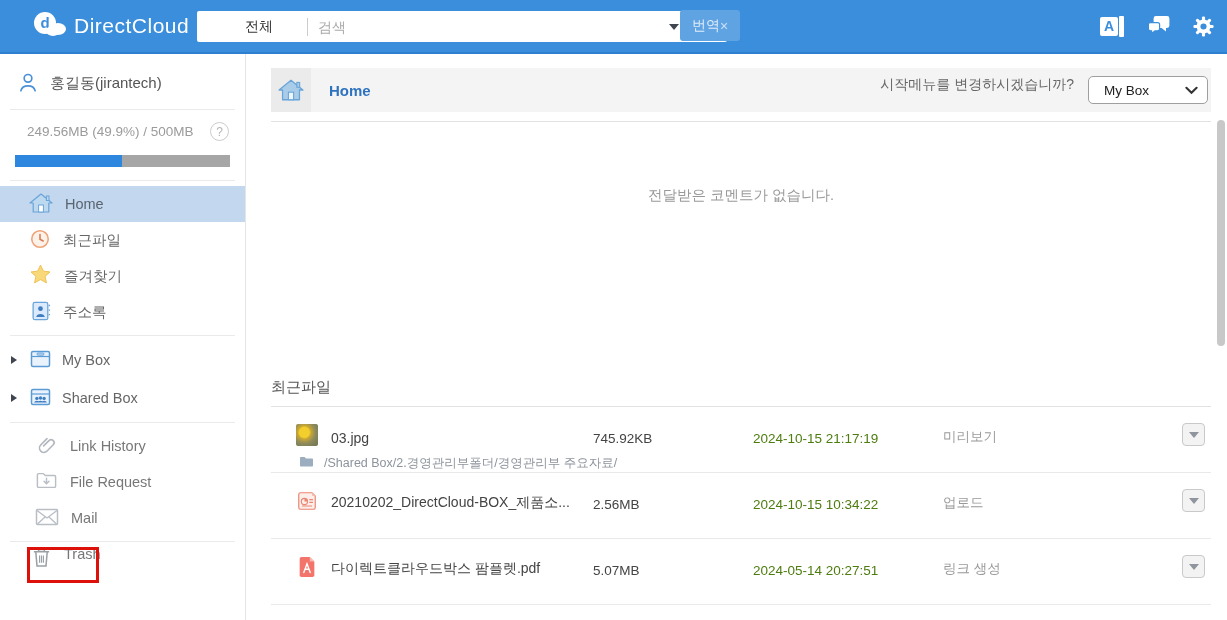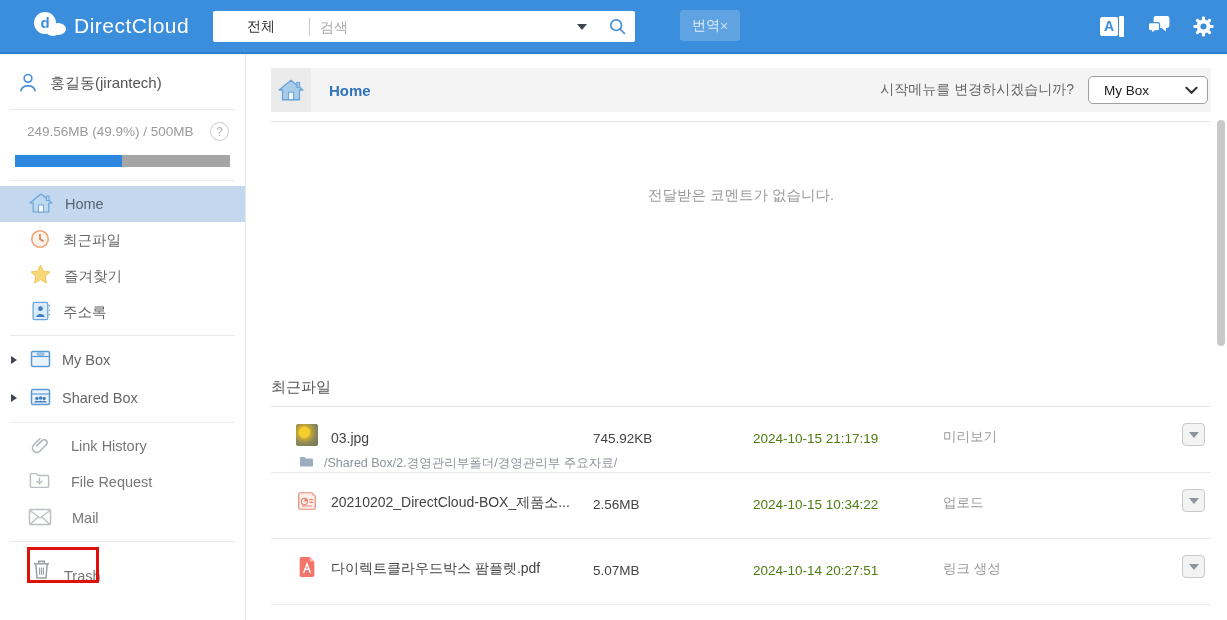--- a/index.html
+++ b/index.html
@@ -4,21 +4,21 @@
 <style>
   * { margin:0; padding:0; box-sizing:border-box; }
   html,body { width:1227px; height:620px; }
   body { font-family:"Liberation Sans","DejaVu Sans",sans-serif; background:#fff; overflow:hidden; }
   .page { position:relative; width:1227px; height:620px; background:#fff; overflow:hidden; }
 
   
   .topbar { position:absolute; left:0; top:0; width:100%; height:54px; background:#3a8edc; border-bottom:2px solid #2f7fd0; }
   .brand { position:absolute; left:32px; top:0; height:52px; display:flex; align-items:center; gap:8px; }
   .brand-text { color:#fff; font-size:21px; letter-spacing:.5px; }
-  .search { position:absolute; left:213px; top:11px; width:422px; height:31px; background:#fff; border-radius:2px; display:flex; align-items:center; }
+  .search { position:absolute; left:197px; top:11px; width:530px; height:31px; background:#fff; border-radius:2px; display:flex; align-items:center;padding-left:14px; }
   .search-scope { width:96px; text-align:center; font-size:14px; color:#333; cursor:pointer; }
   .search-divider { width:1px; height:18px; background:#ccc; }
   .search-input { flex:1; border:0; outline:0; padding:0 10px; font-size:14px; color:#333; background:transparent; font-family:inherit; }
   .search-input::placeholder { color:#aaa; }
   .caret-down { width:0; height:0; border-left:5px solid transparent; border-right:5px solid transparent; border-top:6px solid #3f4650; margin:0 12px 0 4px; }
   .search-btn { width:36px; height:100%; display:flex; align-items:center; justify-content:center; cursor:pointer; }
   .translate-tag { position:absolute; left:680px; top:10px; height:31px; padding:0 12px; background:#5fa3e3; border-radius:3px; display:flex; align-items:center; }
   .translate-tag .t-label { color:#ddecfa; font-size:14px; }
   .translate-tag .t-close { color:#c9e0f6; font-size:14px; cursor:pointer; }
   .topbar-icons { position:absolute; right:12px; top:0; height:52px; display:flex; align-items:center; gap:21px; }
@@ -33,31 +33,31 @@
   .sb-divider { height:1px; background:#eaeaea; margin:0 10px; }
   .storage-row { display:flex; align-items:center; padding:12px 16px 2px 27px; font-size:13.5px; color:#9b9b9b; }
   .help-circle { margin-left:auto; width:19px; height:19px; border:1px solid #ccc; border-radius:50%; color:#b5b5b5; font-size:12px; display:flex; align-items:center; justify-content:center; cursor:pointer; }
   .progress-track { margin:12px 15px 13px 15px; height:12px; background:#a6a6a6; }
   .progress-fill { height:100%; background:#2d87df; }
   .menu { padding:5px 0; }
   .menu-item { height:36px; display:flex; align-items:center; gap:12px; padding-left:29px; font-size:14.5px; color:#666; cursor:pointer; }
   .menu-item.active { background:#c3d7ee; color:#5a6470; }
   .box-item { height:38px; display:flex; align-items:center; gap:9px; padding-left:11px; font-size:14.5px; color:#666; cursor:pointer; }
   .caret-right { width:0; height:0; border-top:4px solid transparent; border-bottom:4px solid transparent; border-left:6px solid #3f4650; margin-right:2px; }
-  .tool-item { height:36px; display:flex; align-items:center; gap:20px; padding-left:28px; font-size:14.5px; color:#777; cursor:pointer; }
+  .tool-item { height:36px; display:flex; align-items:center; gap:12px; padding-left:35px; font-size:14.5px; color:#777; cursor:pointer; }
   .trash-wrap { position:relative; margin-top:4px; }
-  .trash-item { height:38px; display:flex; align-items:flex-end; gap:12px; padding-left:31px; font-size:14.5px; color:#777; cursor:pointer; }
+  .trash-item { height:38px; display:flex; align-items:flex-start; gap:12px; padding-left:31px; font-size:14.5px; color:#777; cursor:pointer; }
   .annotation-box { position:absolute; left:27px; top:1px; width:72px; height:36px; border:3px solid #dd1109; pointer-events:none; }
 
   
   .main { position:absolute; left:247px; top:54px; right:0; bottom:0; background:#fff; overflow:hidden; }
   .main-header { margin:14px 16px 0 24px; height:44px; background:#f4f4f5; display:flex; align-items:center; }
   .home-badge { width:40px; height:44px; background:#ebebec; display:flex; align-items:center; justify-content:center; cursor:pointer; }
   .crumb { margin-left:18px; font-size:15px; font-weight:bold; color:#2f73c0; cursor:pointer; }
-  .header-right { margin-left:auto; display:flex; align-items:center; gap:14px; padding-right:3px; }
+  .header-right { margin-left:auto; display:flex; gap:14px; padding-right:3px; }
   .prompt { font-size:14px; color:#666; }
   .select-box { width:120px; height:28px; border:1px solid #9f9f9f; border-radius:5px; background:#fff; display:flex; align-items:center; padding:0 9px 0 15px; font-size:13.5px; color:#222; cursor:pointer; }
   .select-box .sel-chevron { margin-left:auto; }
 
   .content { margin:0 16px 0 24px; }
   .section-title { font-size:15px; color:#555; margin-top:24px; }
   .rule { height:1px; background:#e3e3e3; margin-top:9px; }
   .comments-empty { height:232px; display:flex; justify-content:center; align-items:flex-start; padding-top:64px; color:#999; font-size:14.5px; }
 
   .file-row { height:66px; border-bottom:1px solid #e9e9e9; padding-top:13px; }
@@ -355,21 +355,21 @@
         <div class="row-main">
           <span class="file-icon">
             <svg width="20" height="22" viewBox="0 0 20 24">
               <path d="M2 3 a2 2 0 0 1 2-2 h9 l5 5 v15 a2 2 0 0 1-2 2 H4 a2 2 0 0 1-2-2z" fill="#f2746b"></path>
               <path d="M13 1 v5 h5z" fill="#f9b6af"></path>
               <path d="M6.5 18 L10 8.5 L13.5 18 M7.8 14.5 h4.4" fill="none" stroke="#fff" stroke-width="1.5" stroke-linecap="round"></path>
             </svg>
           </span>
           <span class="file-name">다이렉트클라우드박스 팜플렛.pdf</span>
           <span class="file-size">5.07MB</span>
-          <span class="file-date">2024-10-14 20:27:51</span>
+          <span class="file-date">2024-05-14 20:27:51</span>
           <span class="file-action">링크 생성</span>
           <span class="row-dd-btn">
               <span class="dd-tri"></span>
             </span>
         </div>
 
       </div>
     </div>
   </div>
 

